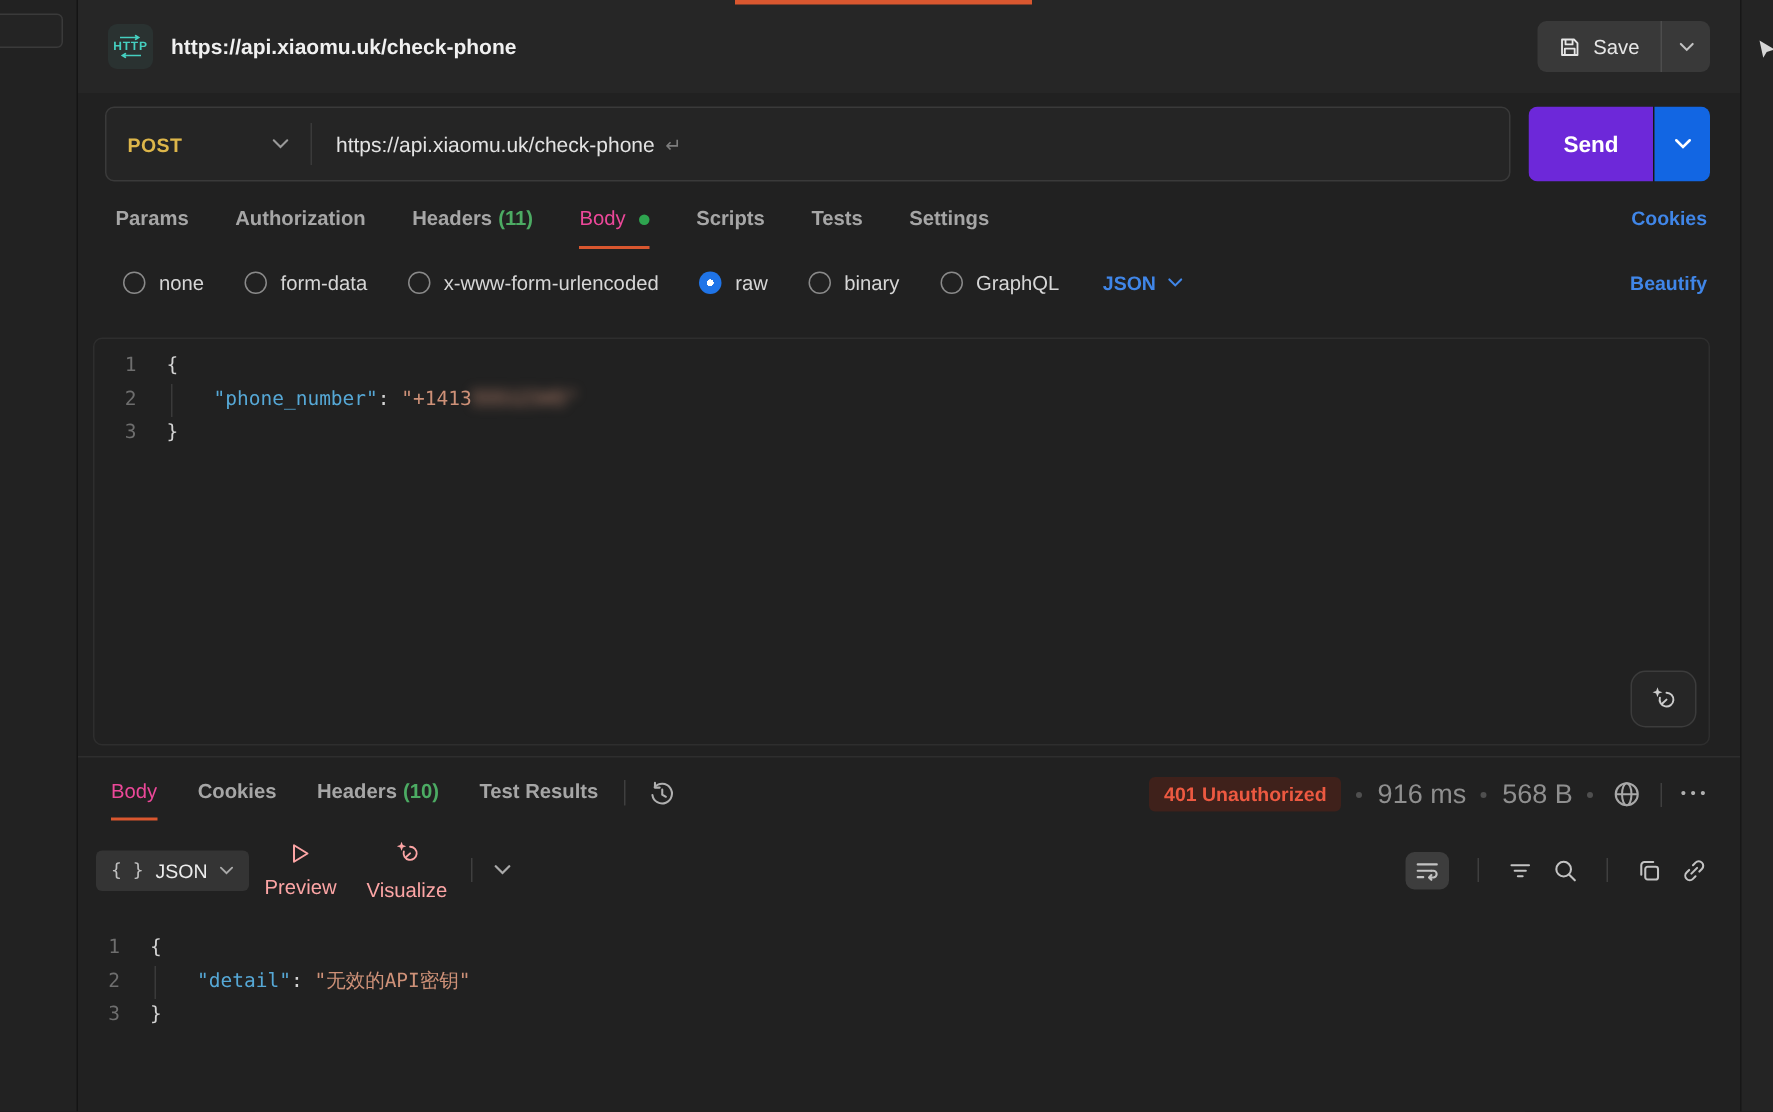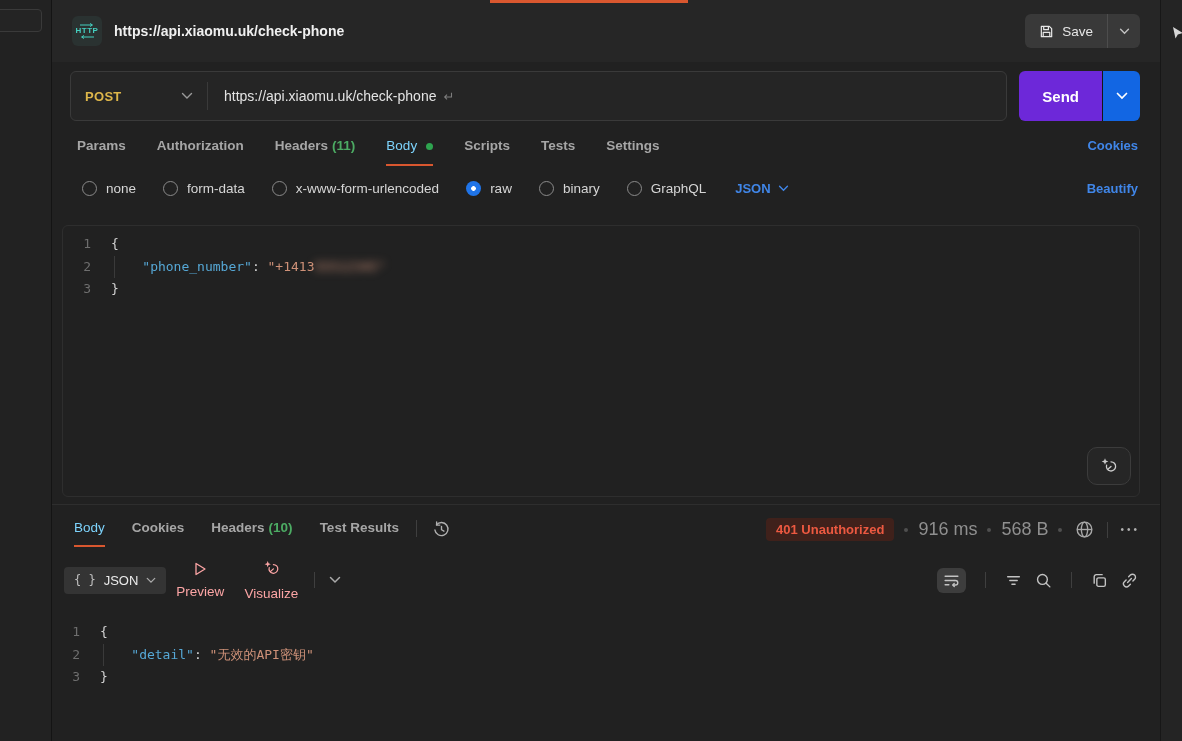--- a/index.html
+++ b/index.html
@@ -70,21 +70,21 @@
   .enter-hint { color:#7d7d7d; margin-left:7px; font-size:13px; }
   .send-btn { margin-left:12px; display:flex; height:50px; border-radius:6px; overflow:hidden; flex:none; cursor:pointer; }
   .send-main { background:#6d28d9; color:#fff; font-size:15px; font-weight:bold; display:flex; align-items:center; padding:0 23px; }
   .send-split { width:1px; background:rgba(0,0,0,.28); }
   .send-caret { background:#1266e3; width:37px; display:flex; align-items:center; justify-content:center; color:#fff; }
 
   
   .req-tabs { display:flex; align-items:flex-end; gap:31px; padding:17px 22px 0 25px; }
   .tab { position:relative; font-size:13.5px; color:#a6a6a6; padding-bottom:13px; cursor:pointer; white-space:nowrap;font-weight:bold; }
   .tab .count { color:#4cab63; margin-left:4px; }
-  .tab.active { color:#7dd3fc; font-weight:500; }
+  .tab.active { color:#ec4899; font-weight:500; }
   .tab.active::after { content:""; position:absolute; left:0; right:0; bottom:0; height:2px; background:#d9572f; }
   .tab .dot { display:inline-block; width:7px; height:7px; border-radius:50%; background:#2ea44f; margin-left:9px; }
   .cookies-link { margin-left:auto; align-self:flex-start; color:#4086e8; font-size:13px; font-weight:600; cursor:pointer; }
 
   
   .mode-row { display:flex; align-items:center; gap:27px; padding:15px 22px 0 30px;text-align:center; }
   .mode { display:flex; align-items:center; gap:9px; font-size:13.5px; color:#d6d6d6; cursor:pointer; }
   .radio { width:15px; height:15px; border-radius:50%; border:1.5px solid #8a8a8a; background:transparent; flex:none; }
   .radio.sel { border:none; background:radial-gradient(circle,#ffffff 0 2.2px,#1f74e8 2.3px); }
   .lang-select { display:flex; align-items:center; gap:7px; color:#4086e8; font-size:13px; font-weight:bold; cursor:pointer; margin-left:2px; }

